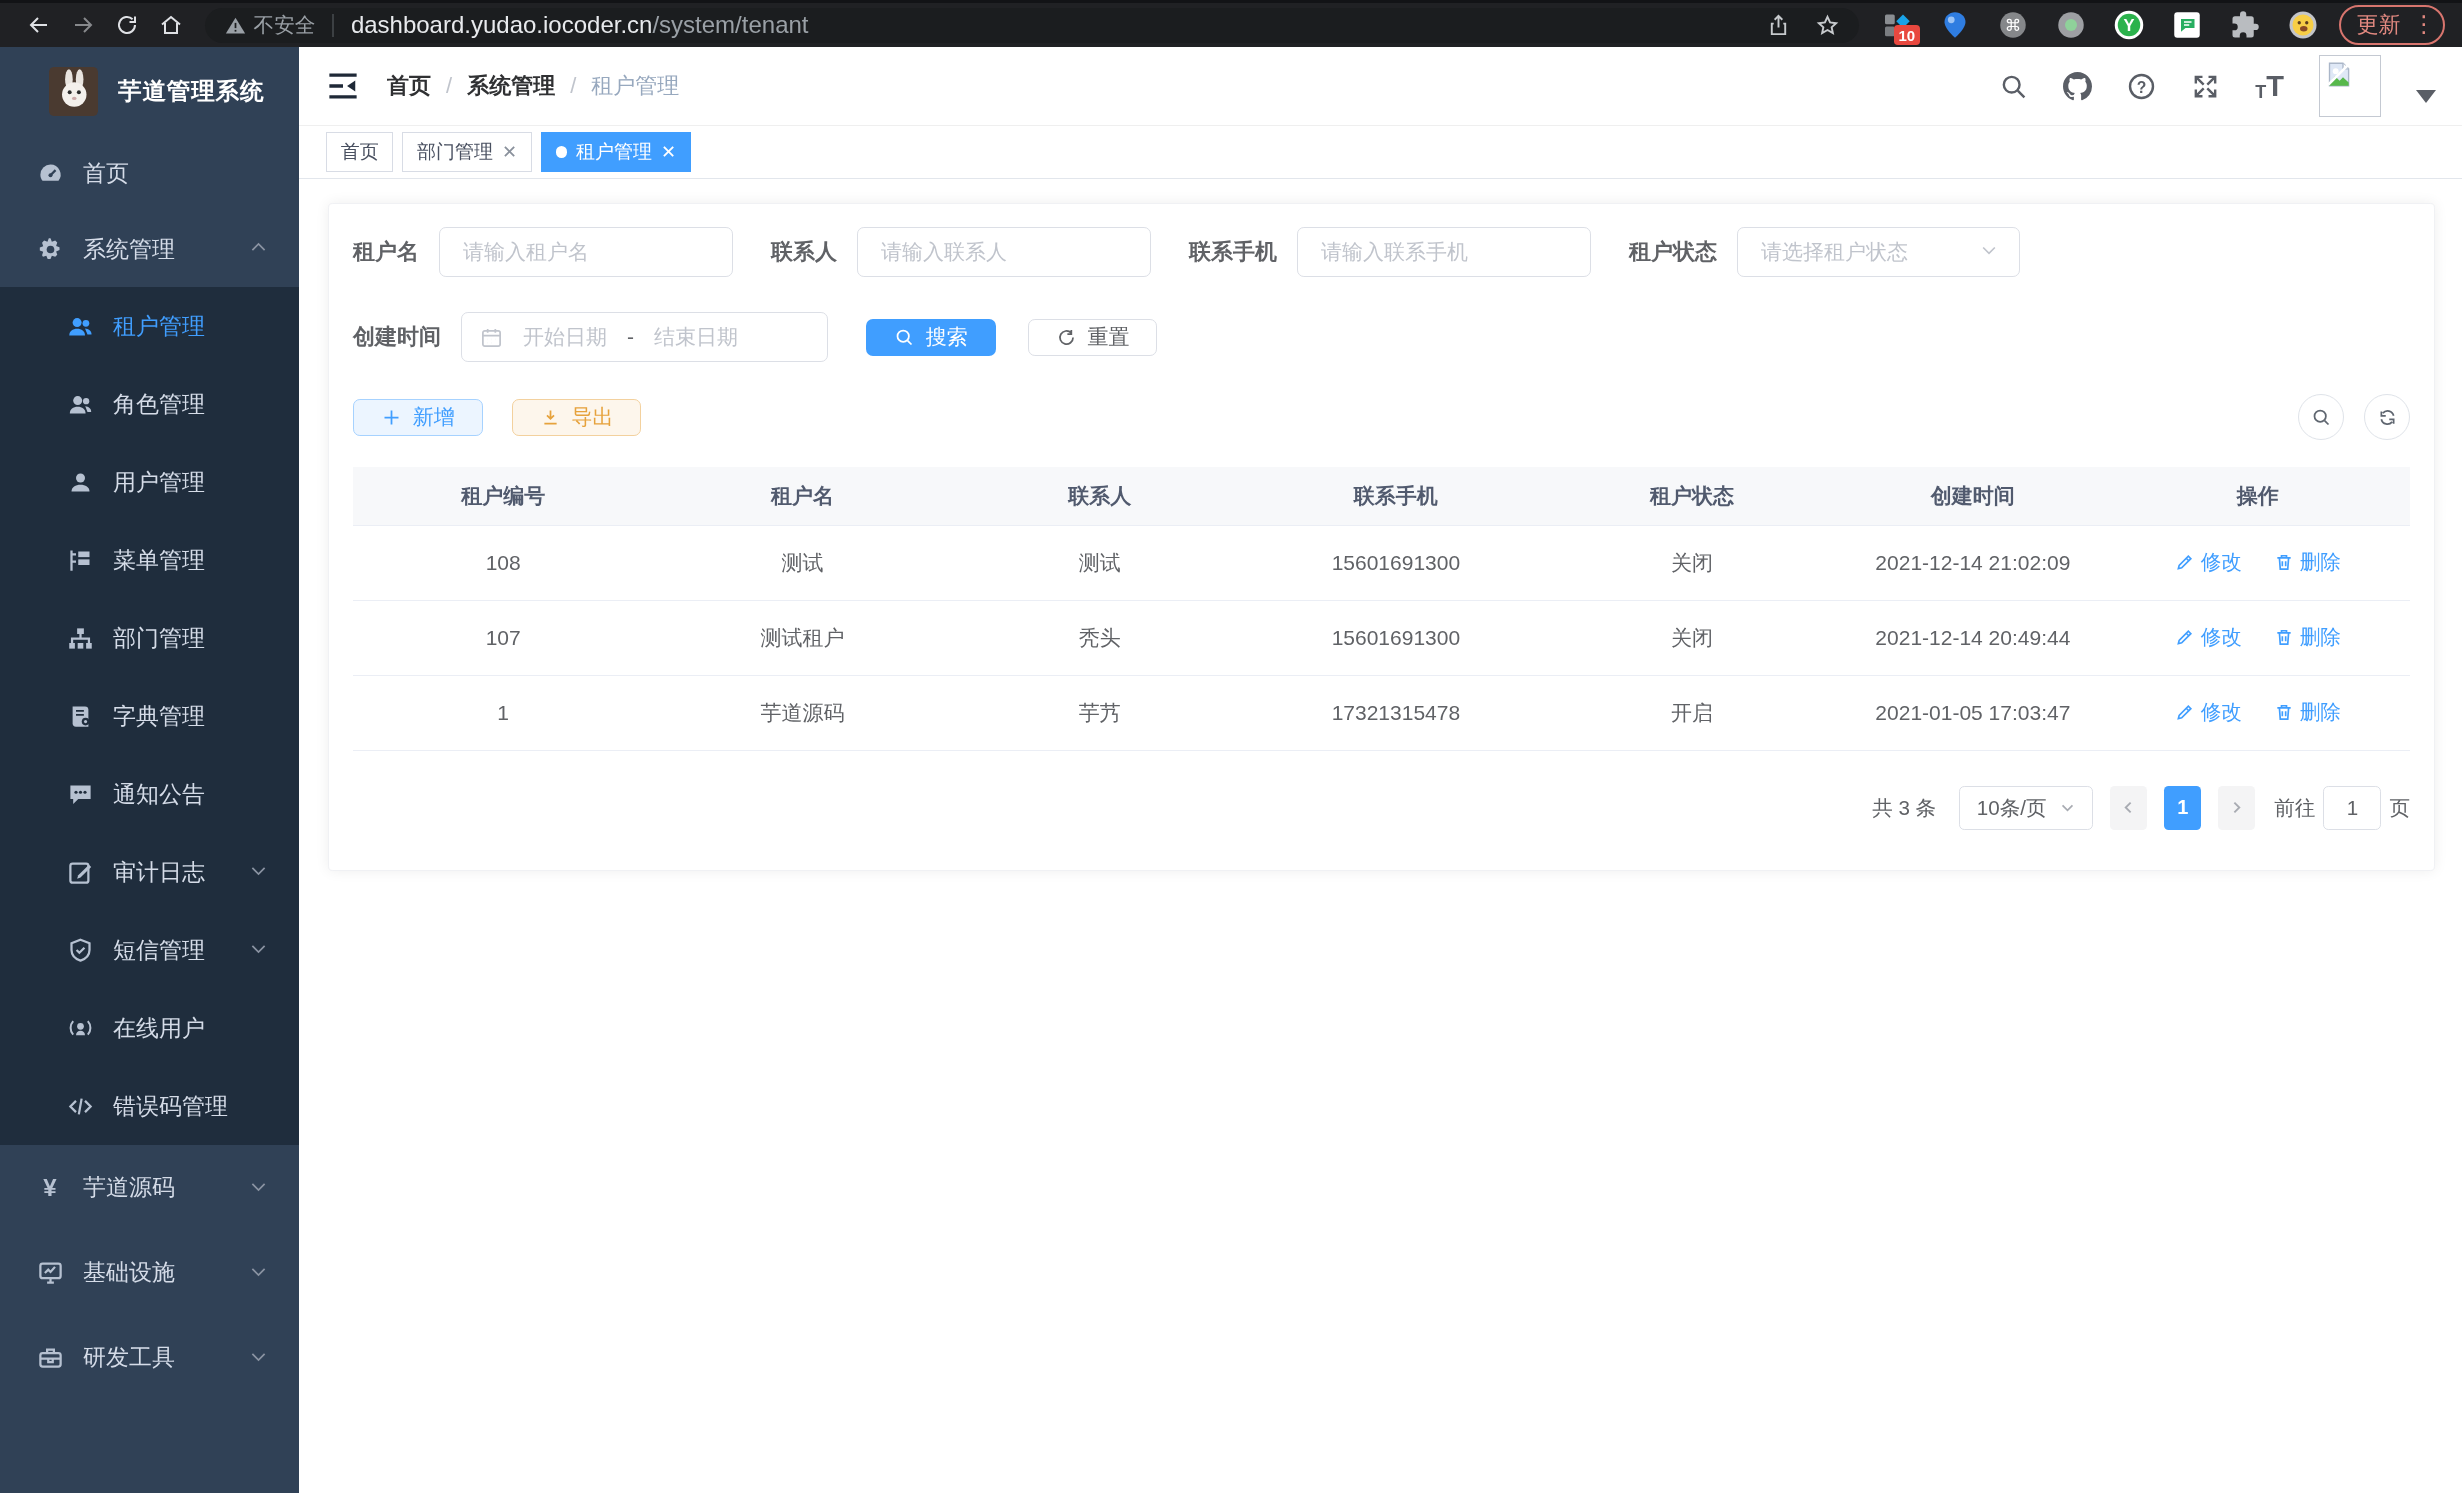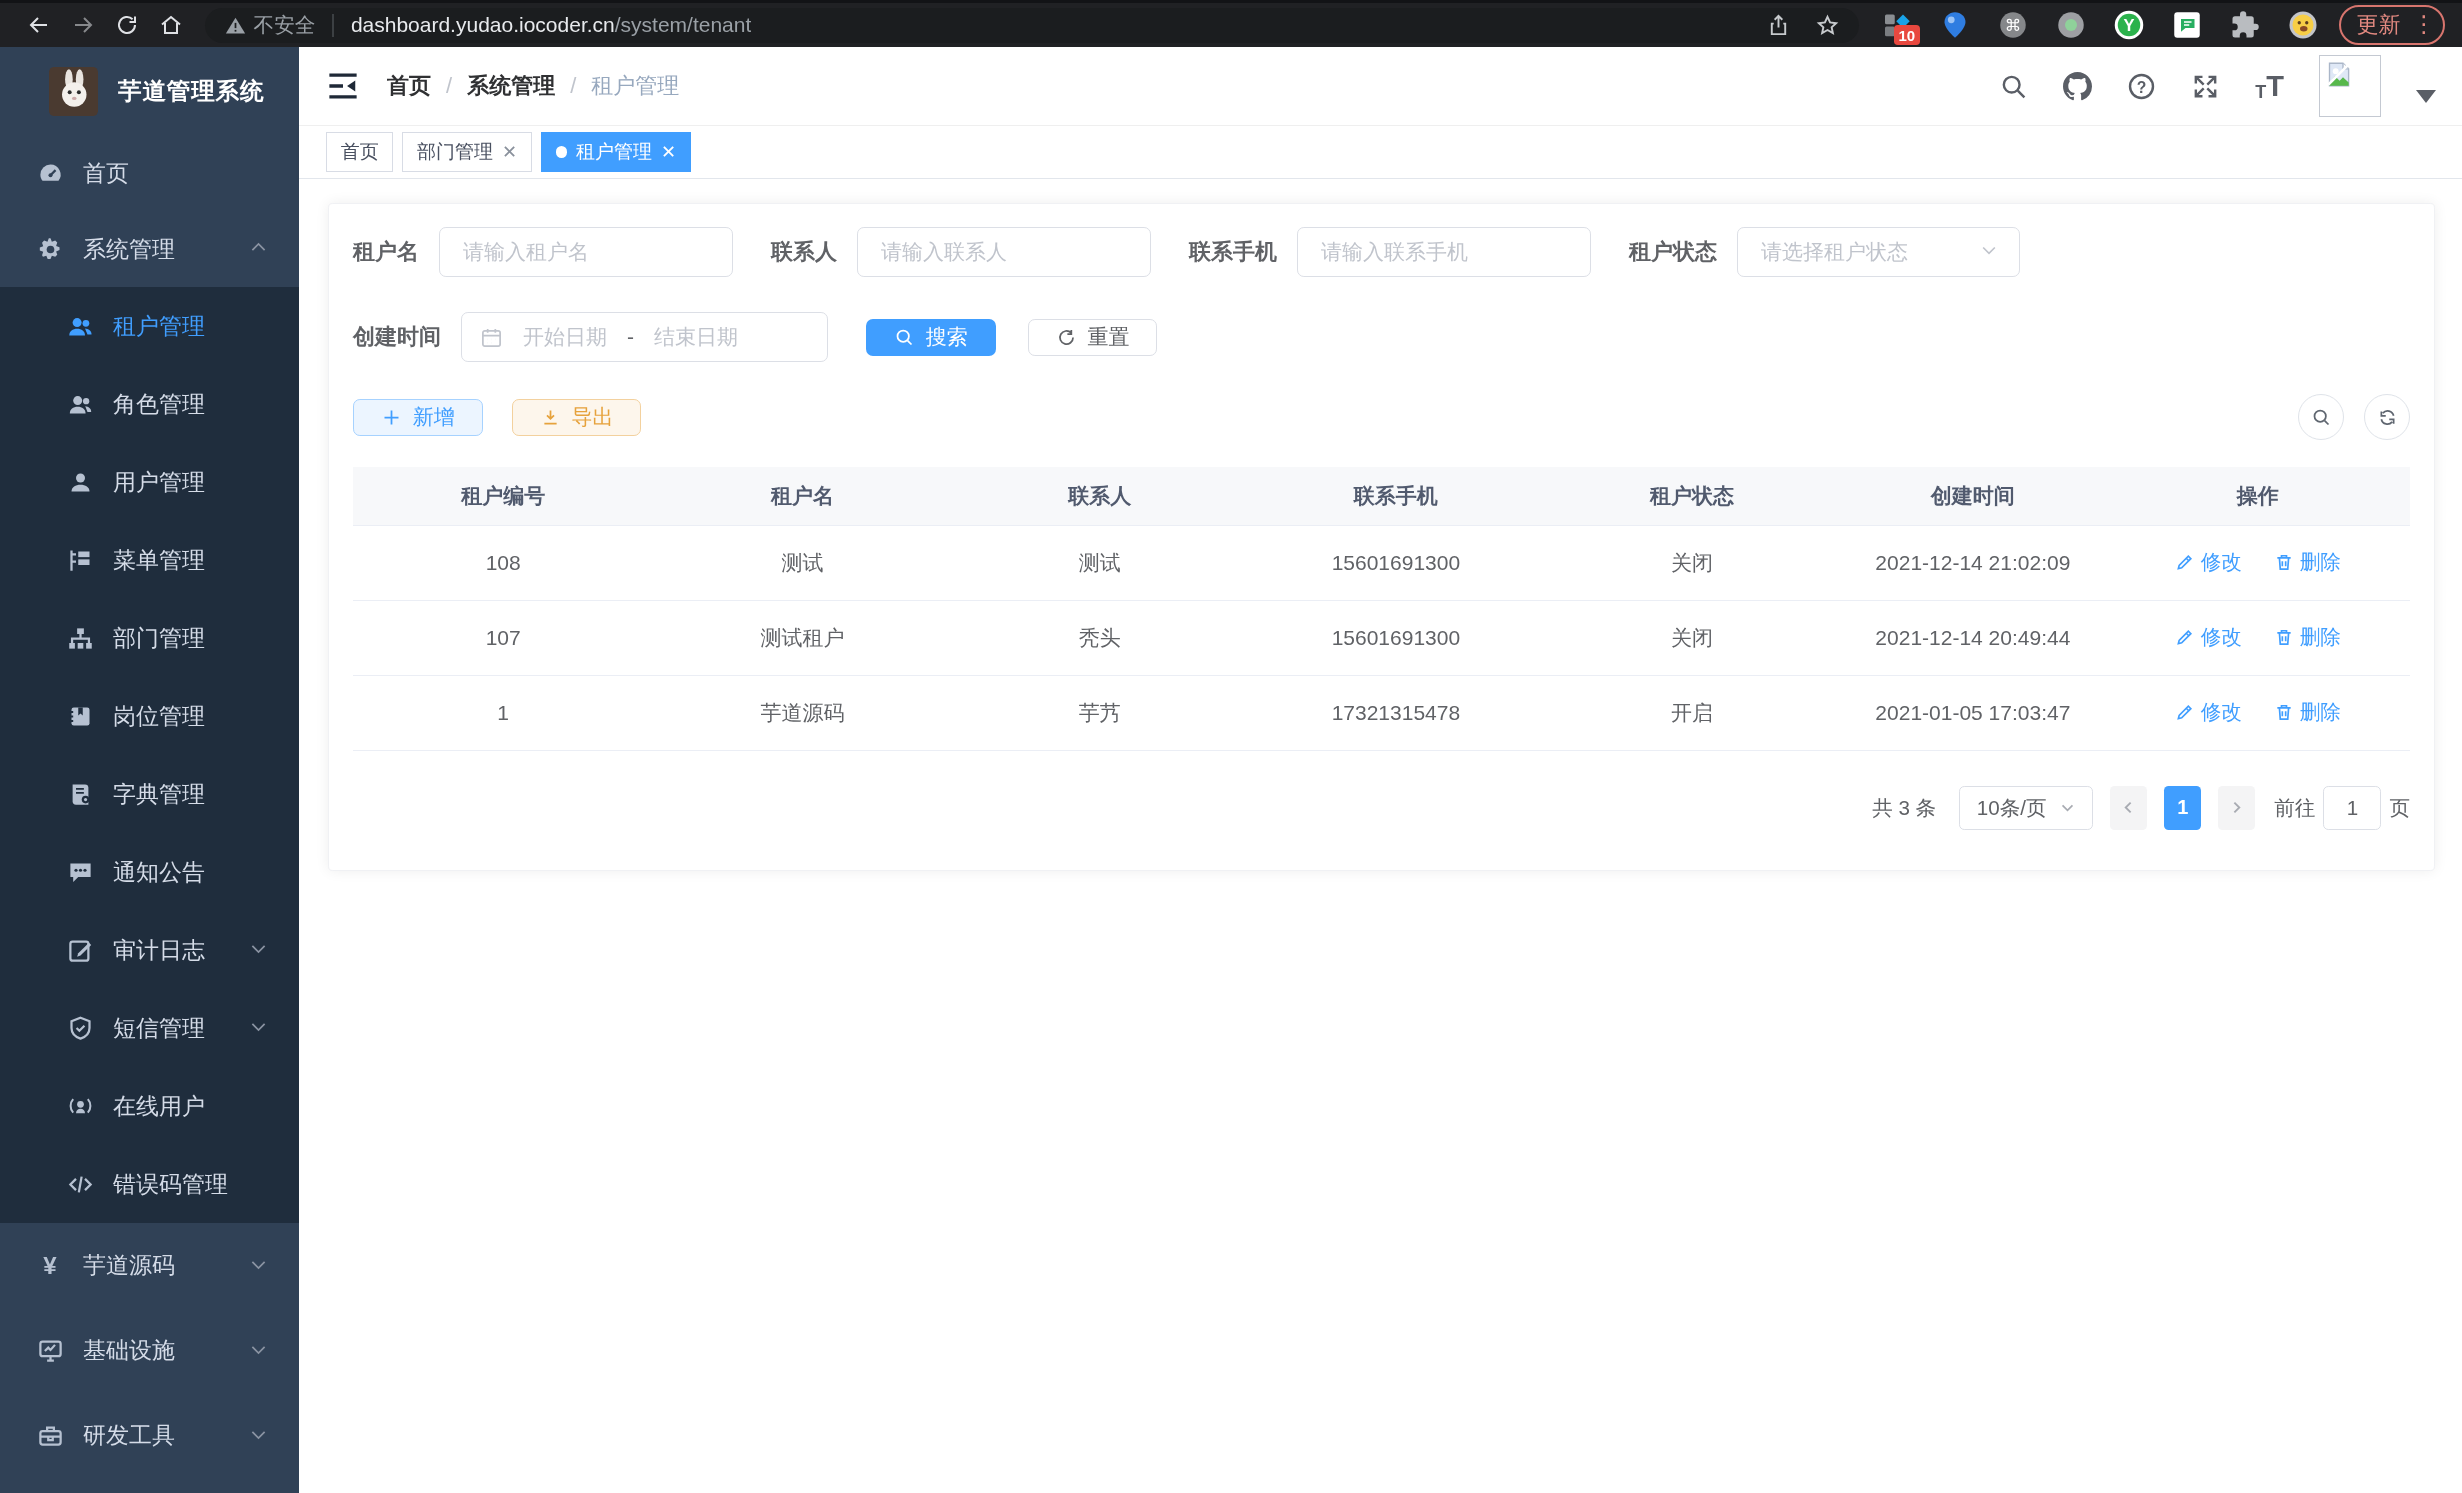--- a/index.html
+++ b/index.html
@@ -9,21 +9,21 @@
 
   
   .browser { height:47px; background:#202124; border-top:3.8px solid #121316; display:flex; align-items:center; padding:0 17px; flex:0 0 auto; }
   .nav-ic { width:44px; height:35px; display:flex; align-items:center; justify-content:center; color:#dfe1e5; flex:0 0 auto; border-radius:50%; }
   .nav-ic.dim { color:#87898c; }
   .nav-ic svg { width:24px; height:24px; }
   .omnibox { flex:1 1 auto; height:35px; margin:0 21px 0 12px; background:#1b1d1f; border-radius:18px; display:flex; align-items:center; padding:0 20px; min-width:0; }
   .omnibox .warn { color:#9aa0a6; display:flex; align-items:center; gap:7.6px; font-size:20.6px; }
   .omnibox .warn svg { width:21px; height:21px; }
   .omni-div { width:1.5px; height:23px; background:#3c4043; margin:0 17px; }
-  .omni-url { font-size:21px; white-space:nowrap; overflow:hidden; }
+  .omni-url { font-size:24px; white-space:nowrap; overflow:hidden; }
   .omni-url .host { color:#e8eaed; }
   .omni-url .path { color:#9aa0a6; }
   .omni-right { margin-left:auto; display:flex; align-items:center; gap:26px; color:#c7cacd; }
   .omni-right svg { width:23px; height:23px; }
   .ext-strip { display:flex; align-items:flex-start; gap:24px; margin-right:15px; }
   .ext { width:34px; height:34px; position:relative; display:flex; align-items:center; justify-content:center; }
   .ext svg { width:30px; height:30px; }
   .ext .badge { position:absolute; right:-6px; bottom:-3px; background:#e8483f; color:#fff; font-size:15px; line-height:1; padding:2.3px 4.6px; border-radius:3.8px; font-weight:700; }
   .update-pill { display:flex; align-items:center; gap:12px; border:2.3px solid #d8756e; color:#e28980; border-radius:23px; height:40px; padding:0 7.6px 0 15px; font-size:22px; margin-left:4.6px; }
   .update-pill .kebab { font-size:23px; letter-spacing:0; line-height:.6; }
@@ -315,30 +315,20 @@
         <span class="ic">
             <svg viewBox="0 0 24 24">
               <rect x="9" y="3" width="6" height="5" fill="currentColor"></rect>
               <path d="M12 8v4M4.5 16v-4h15v4" stroke="currentColor" stroke-width="2" fill="none"></path>
               <rect x="2" y="16" width="5" height="5" fill="currentColor"></rect>
               <rect x="9.5" y="16" width="5" height="5" fill="currentColor"></rect>
               <rect x="17" y="16" width="5" height="5" fill="currentColor"></rect>
             </svg>
           </span>
         <span class="lbl">部门管理</span>
-      </div>
-      <div class="mi sub">
-        <span class="ic">
-            <svg viewBox="0 0 24 24">
-              <rect x="4" y="4" width="16" height="16" rx="2" fill="currentColor"></rect>
-              <path d="M10 4h4v7l-2-1.6L10 11z" fill="#1f2d3d"></path>
-              <path d="M2.5 8h3M2.5 12h3M2.5 16h3" stroke="#1f2d3d" stroke-width="1.6"></path>
-            </svg>
-          </span>
-        <span class="lbl">岗位管理</span>
       </div>
       <div class="mi sub">
         <span class="ic">
             <svg viewBox="0 0 24 24">
               <path d="M5 3h11a3 3 0 0 1 3 3v15H8a3 3 0 0 1-3-3z" fill="currentColor"></path>
               <path d="M8 7h7M8 10.5h7" stroke="#1f2d3d" stroke-width="1.6"></path>
               <circle cx="16.5" cy="16.5" r="3.4" fill="#1f2d3d"></circle>
               <circle cx="16.5" cy="16.5" r="1.4" fill="currentColor"></circle>
             </svg>
           </span>

